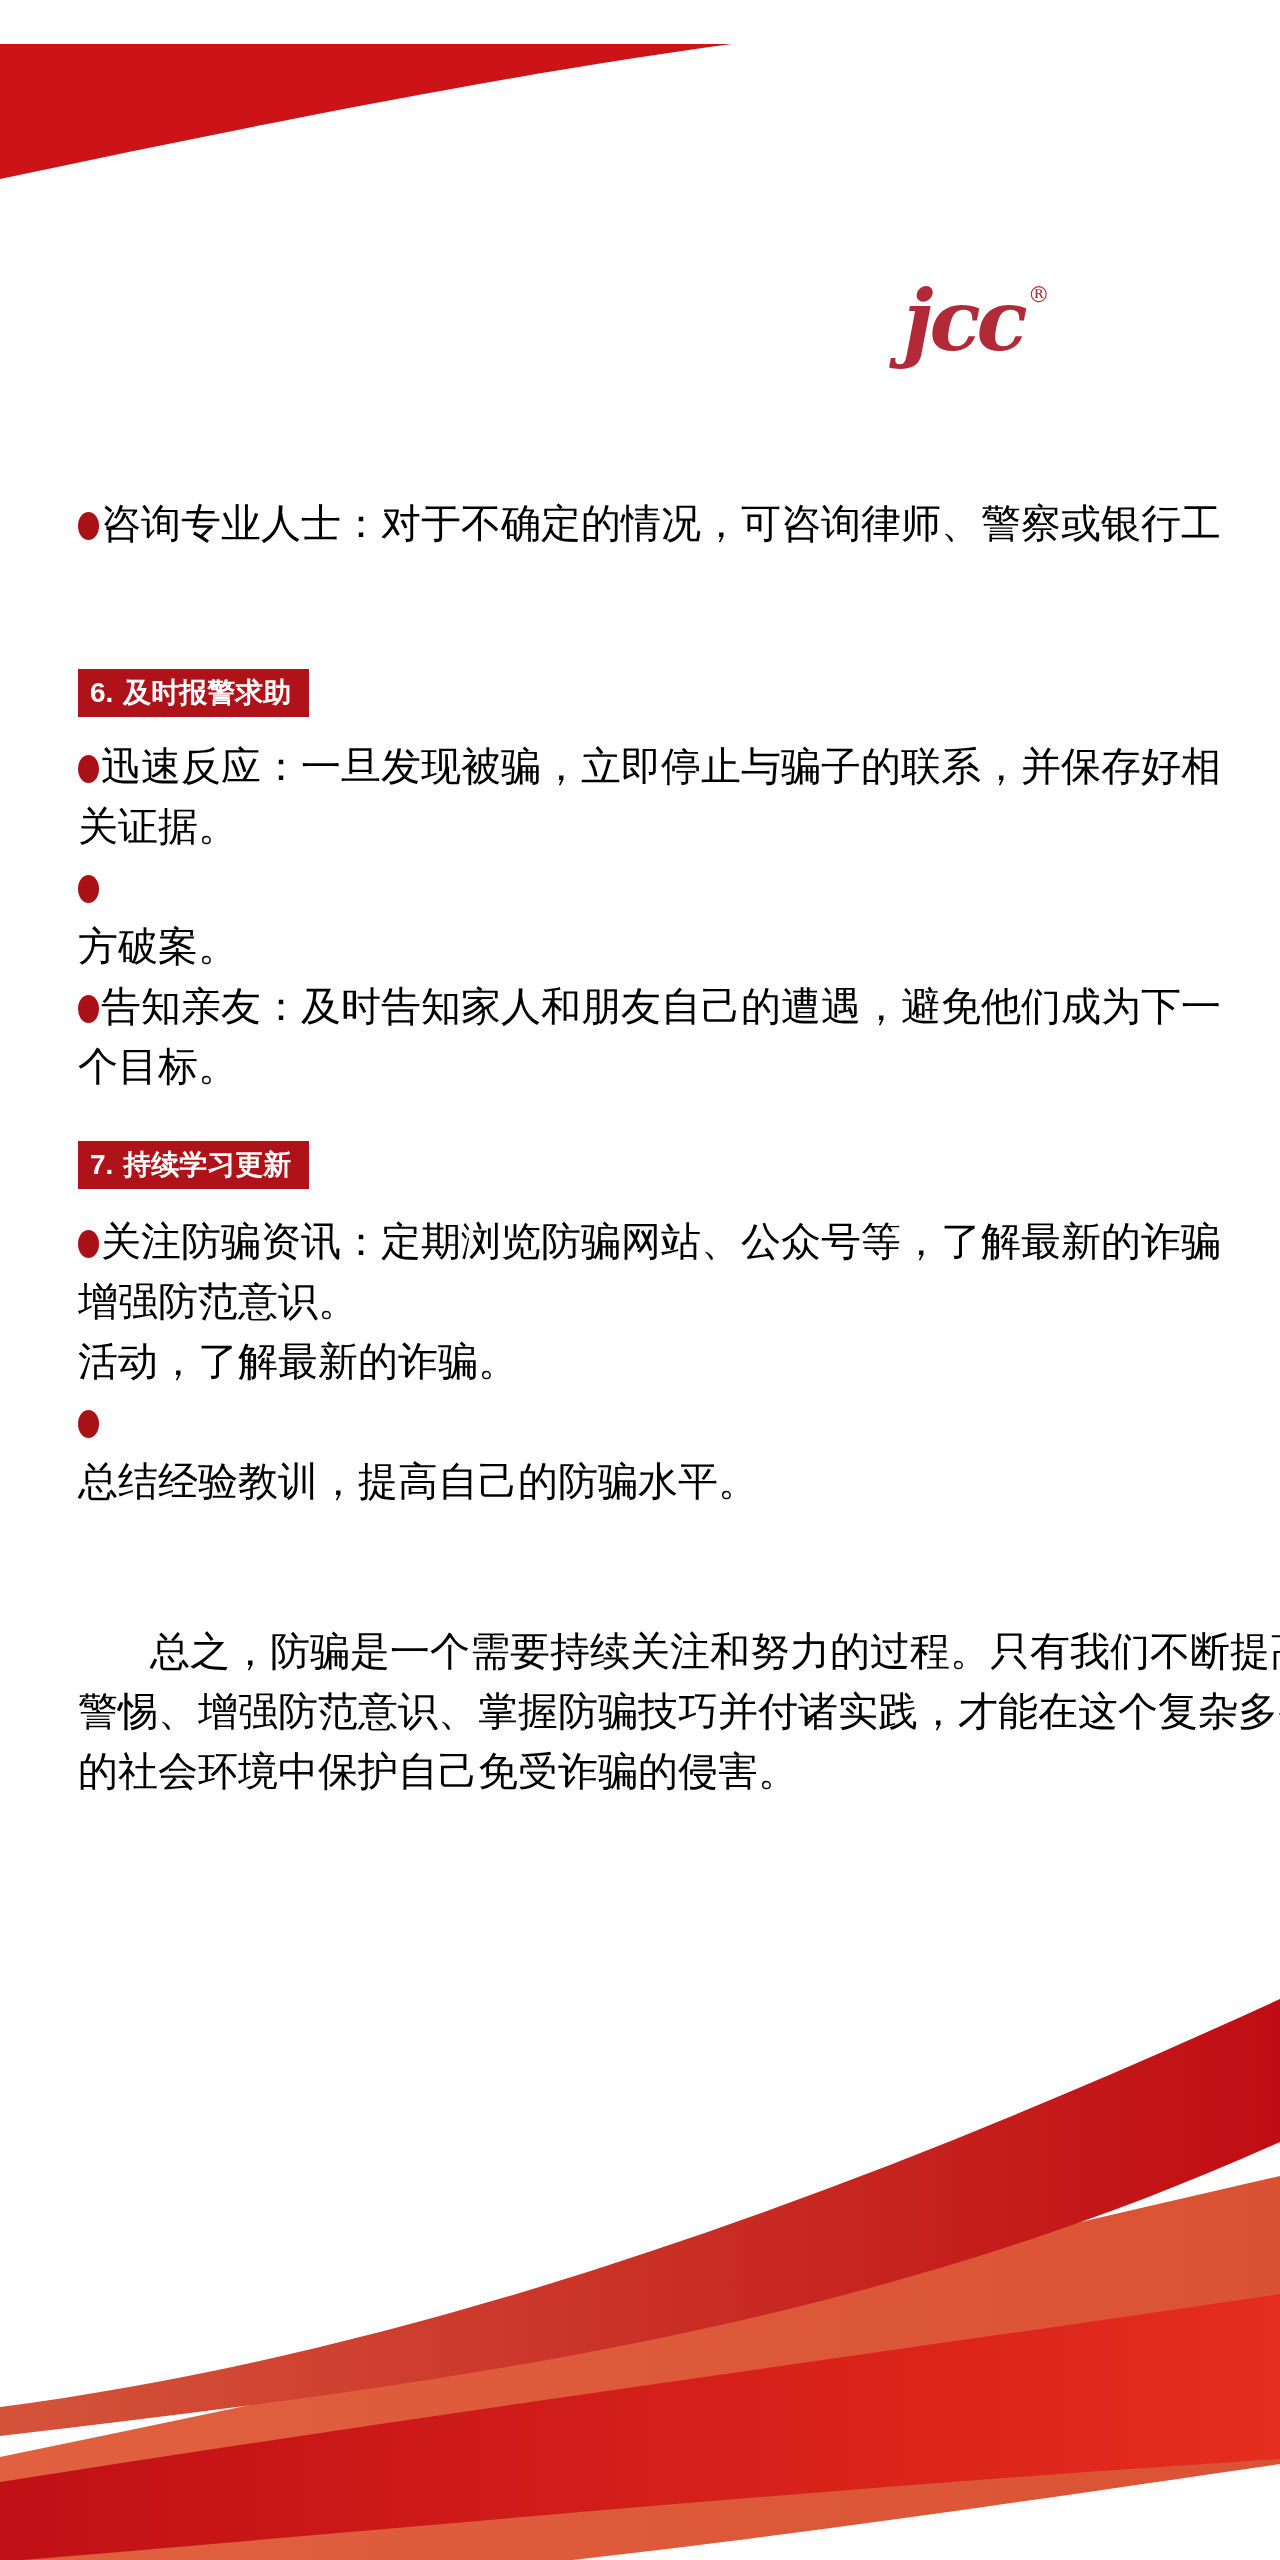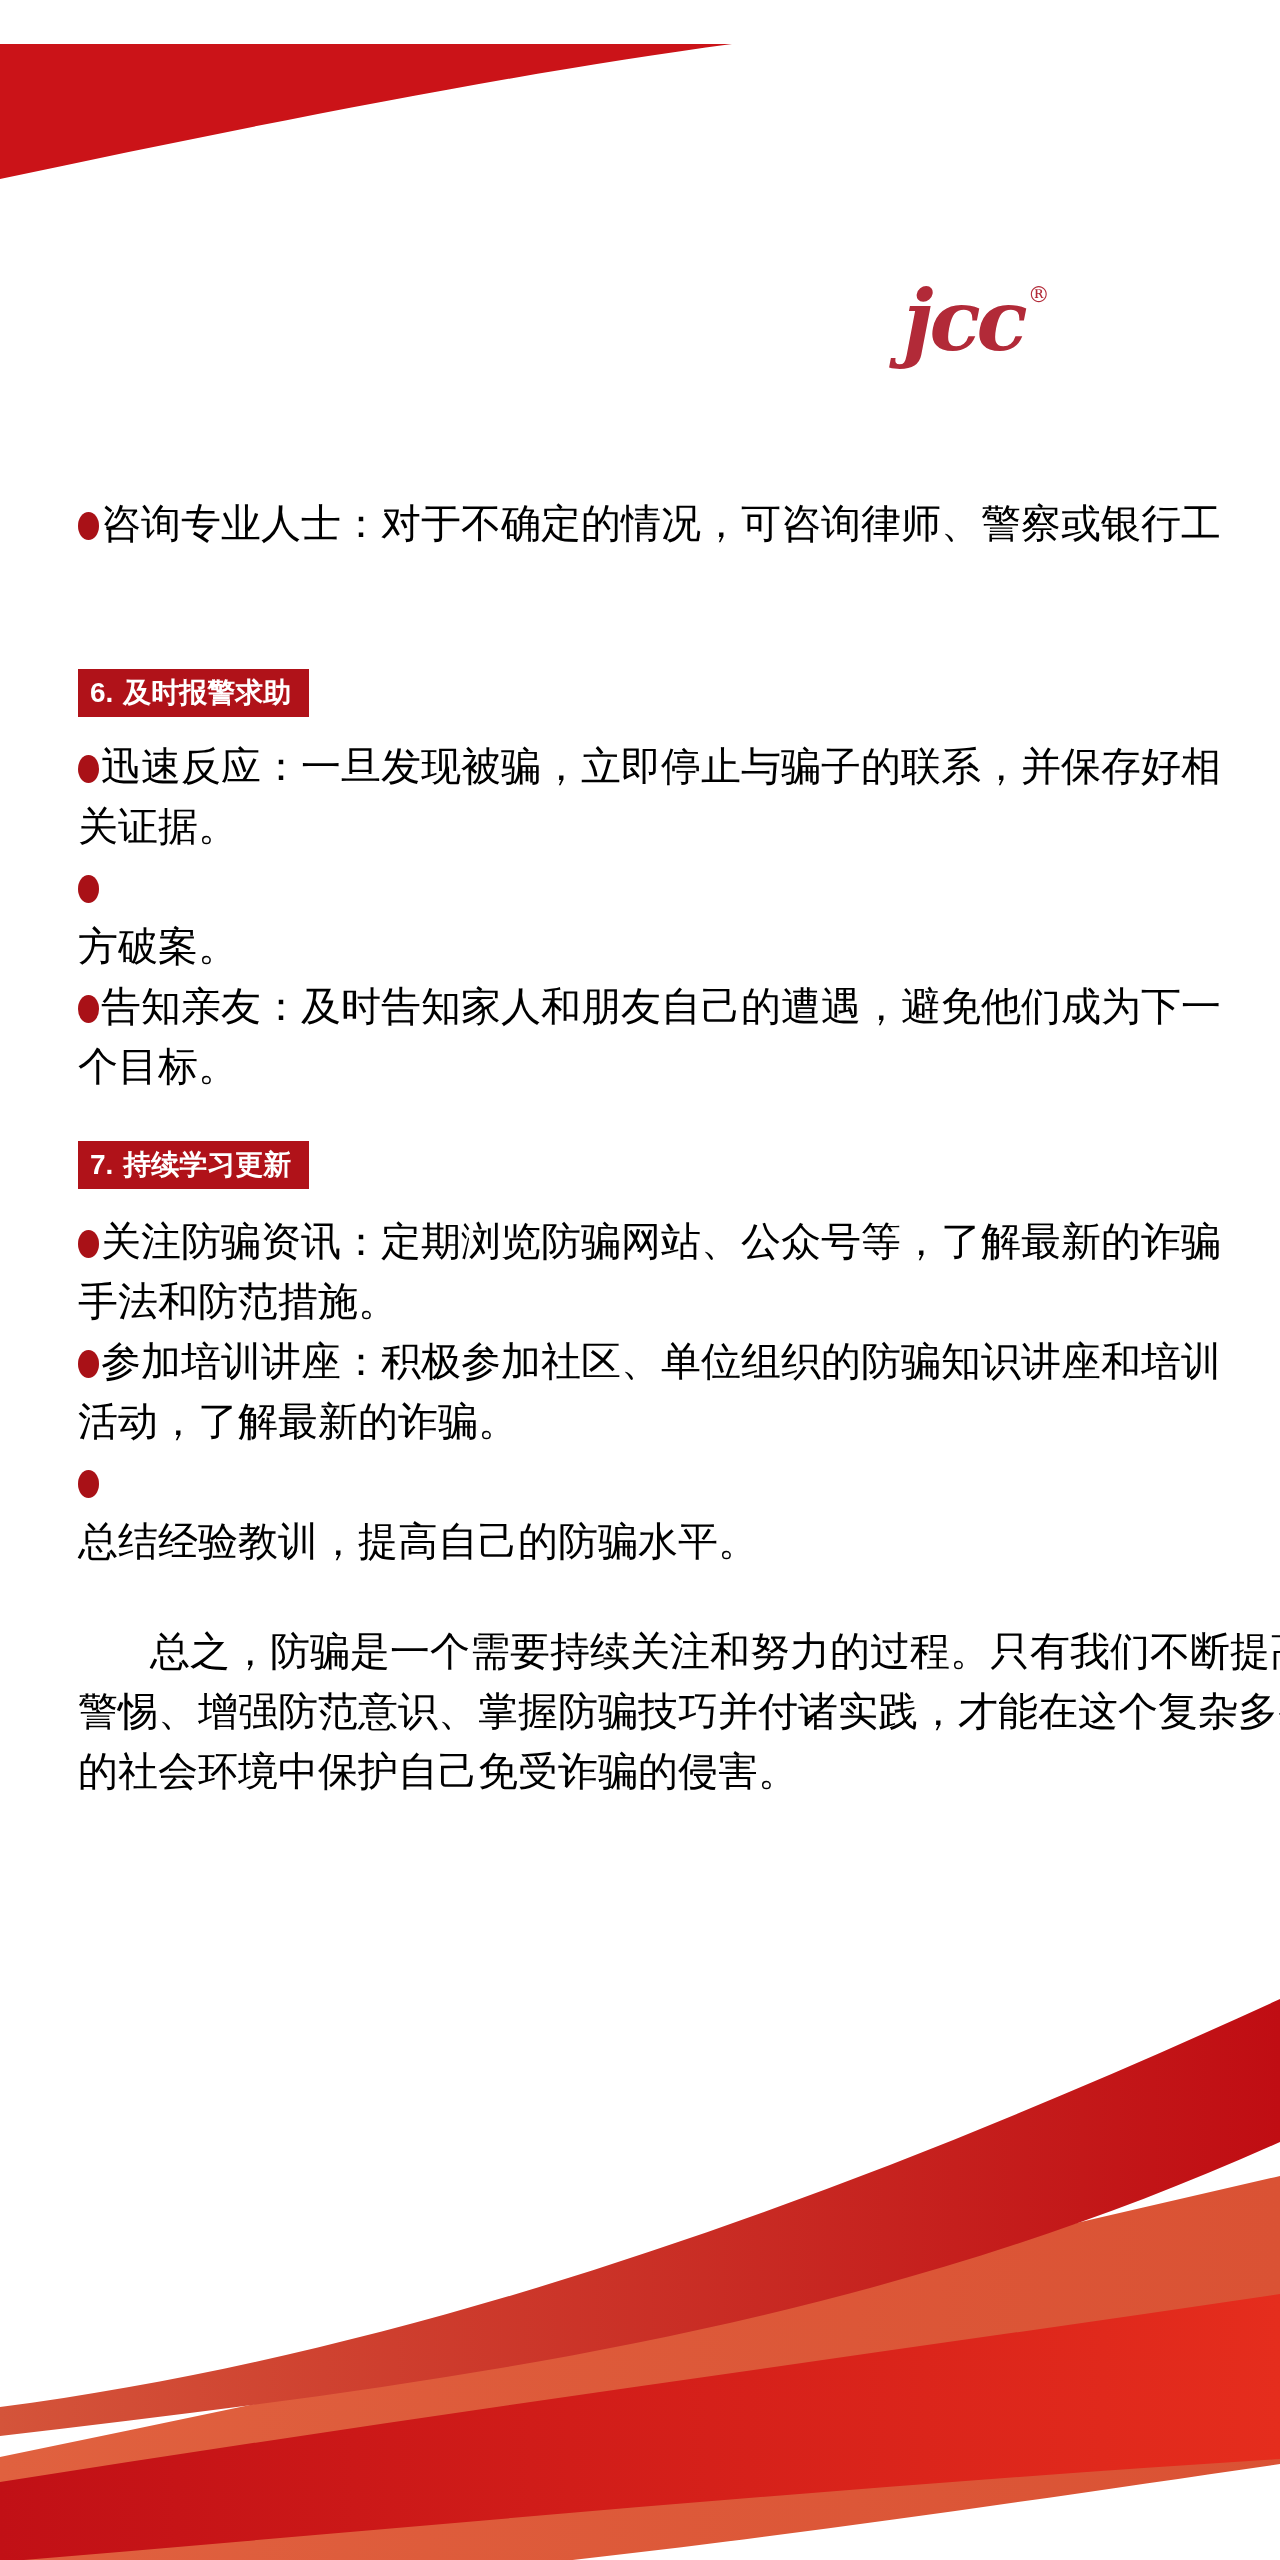--- a/index.html
+++ b/index.html
@@ -76,24 +76,21 @@
   </div>
 
   <div class="sec-header" style="top:1097px;">
     <span class="num">7.</span><span>持续学习更新</span>
   </div>
 
   <div class="textblock" style="top:1168px;">
     <div class="line">
       <span class="dot"></span><span>关注防骗资讯：定期浏览防骗网站、公众号等，了解最新的诈骗</span>
     </div>
-    <div class="line">手法和防范措施。</div>
-    <div class="line">
-      <span class="dot"></span><span>参加培训讲座：积极参加社区、单位组织的防骗知识讲座和培训</span>
-    </div>
+    <div class="line">增强防范意识。</div>
     <div class="line">活动，了解最新的诈骗。</div>
     <div class="line">
       <span class="dot"></span>
     </div>
     <div class="line">总结经验教训，提高自己的防骗水平。</div>
   </div>
 
   <div class="textblock" style="top:1578px;">
     <div class="line indent">总之，防骗是一个需要持续关注和努力的过程。只有我们不断提高</div>
     <div class="line">警惕、增强防范意识、掌握防骗技巧并付诸实践，才能在这个复杂多变</div>

